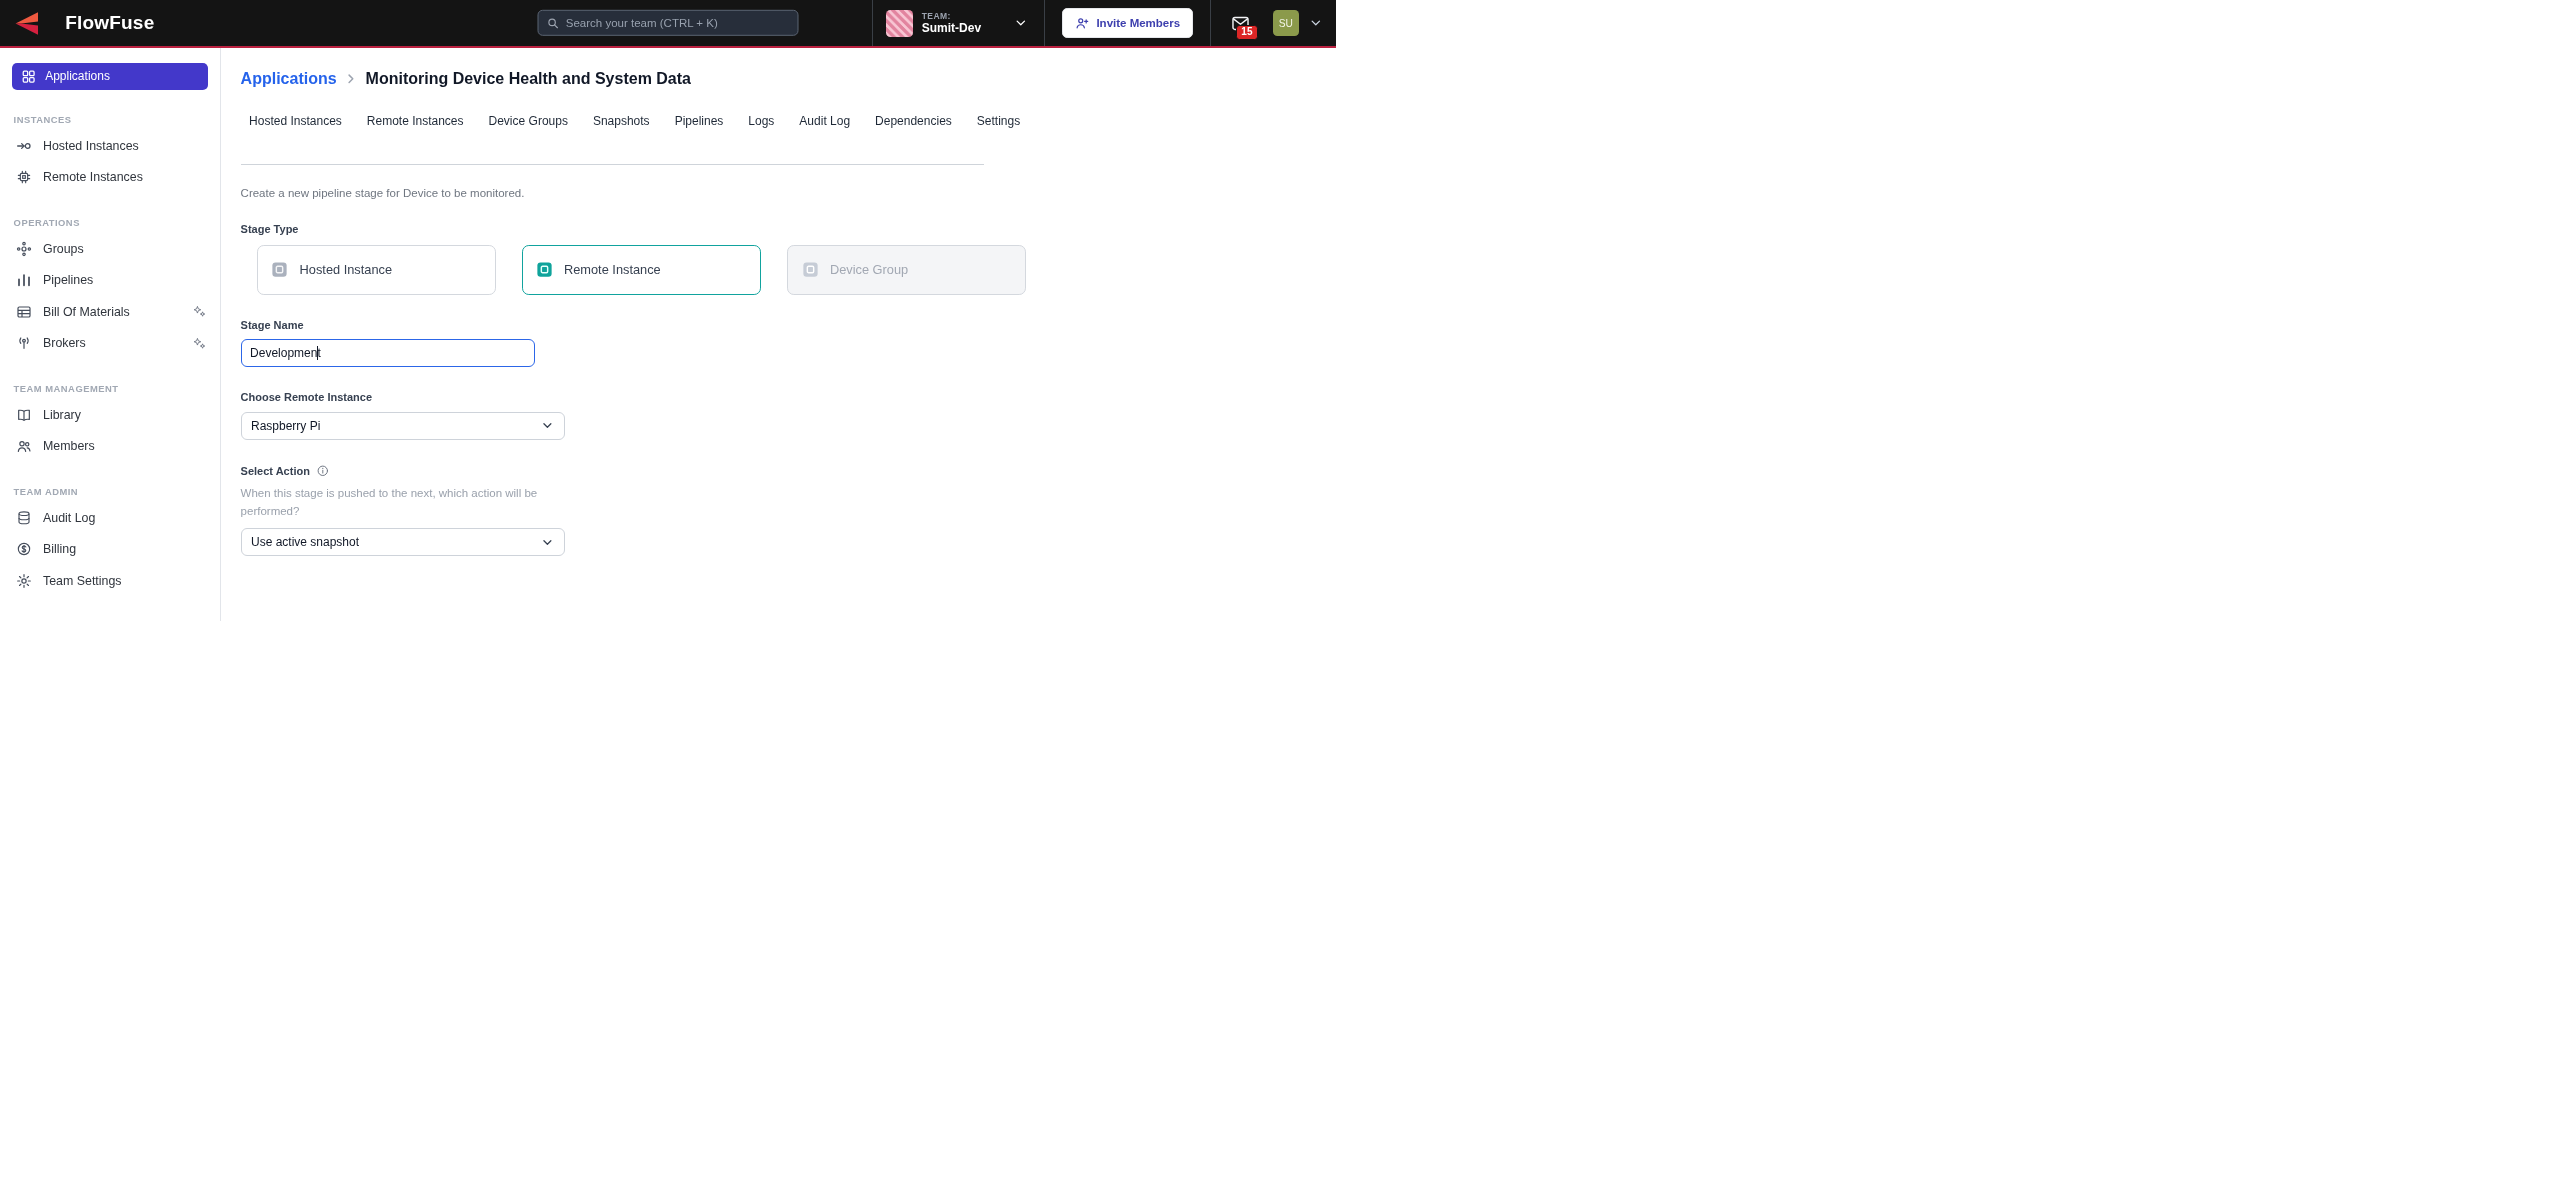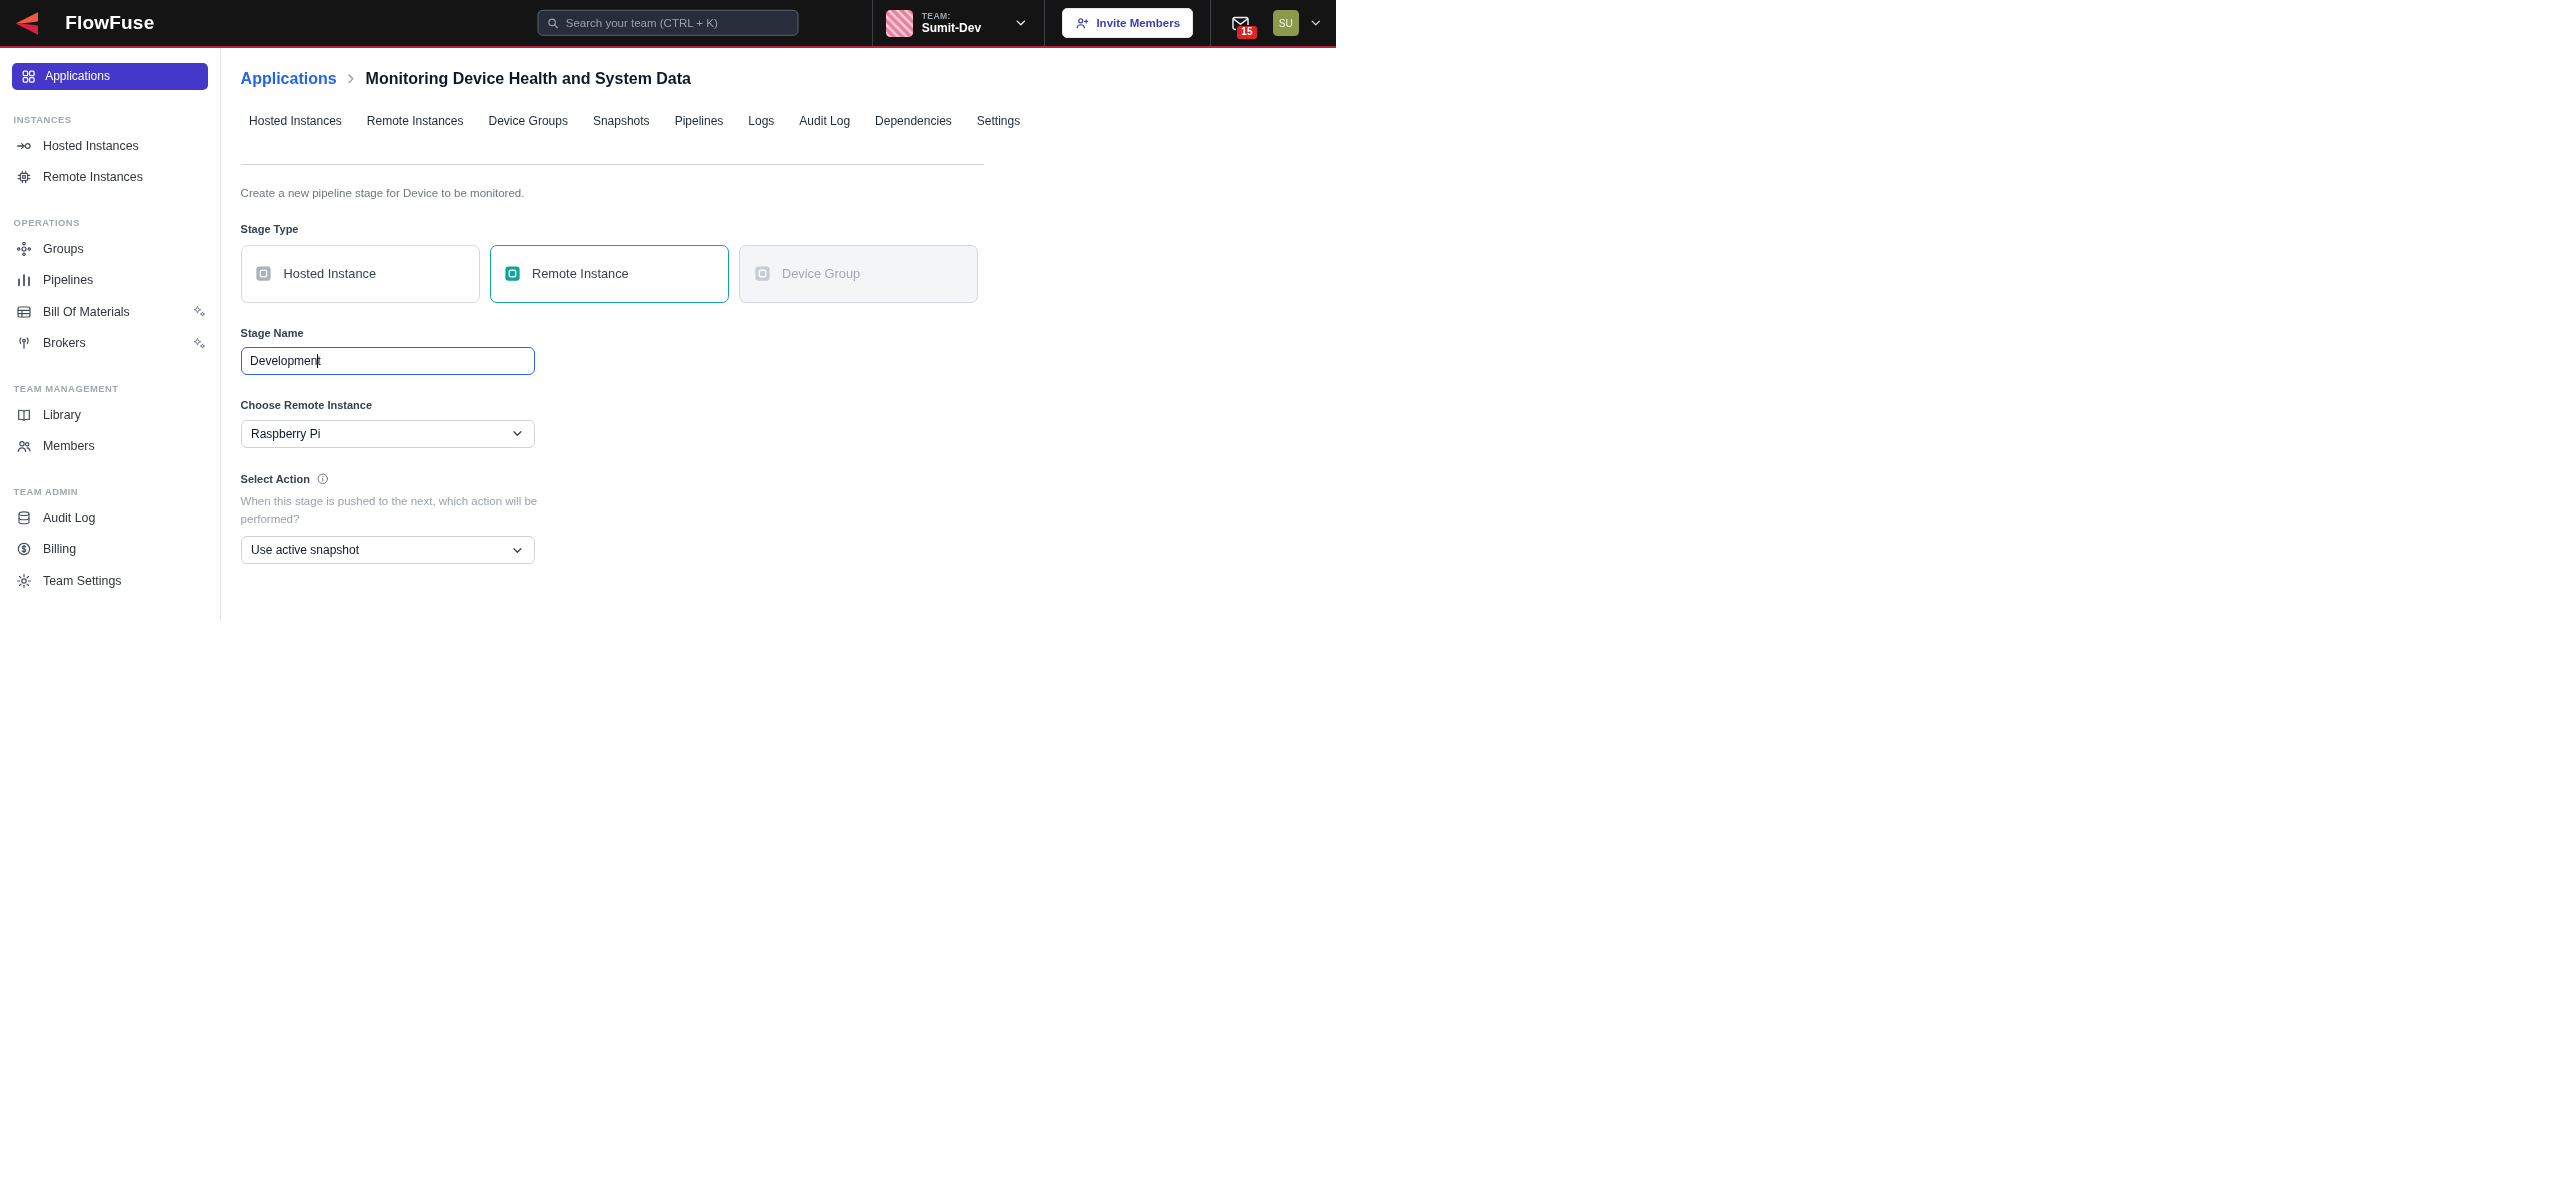--- a/index.html
+++ b/index.html
@@ -100,37 +100,37 @@
   .tab { padding: 5.1px 0; cursor: pointer; white-space: nowrap; }
 
   .form-section { margin-top: 31px; max-width: 743px; }
   .form-title { font-size: 15.3px; font-weight: 600; color: #111827; }
   .title-rule { border: none; border-bottom: 0.9px solid #cfd4da; margin-top: 11px; }
   .form-desc { margin-top: 22px; font-size: 11.5px; color: #6f7680; }
   .field-label { display: block; margin-top: 24px; font-size: 11px; font-weight: 700; color: #374151; }
 
   .cards { margin-top: 9.4px; display: flex; gap: 10.2px; }
   .card {
-    flex: 0 0 239px; height: 58px; border: 0.9px solid #d4d8de; border-radius: 6.8px;
+    flex: 0 0 239px; height: 50px; border: 0.9px solid #d4d8de; border-radius: 6.8px;
     display: flex; align-items: center; gap: 10.2px; padding: 0 12.8px;
-    background: #fff; font-size: 12.8px; font-weight: 500; color: #374151; cursor: pointer;
+    background: #fff; font-size: 12.8px; font-weight: 500; color: #374151; cursor: pointer; margin-left: 16px;
   }
   .card.selected { border: 1.7px solid #11a39e; padding: 0 12px; }
   .card.disabled { background: #f4f5f7; color: #a2a8b3; cursor: default; }
 
   .input-wrap { position: relative; width: 294px; margin-top: 8.5px; }
   .text-input {
     width: 100%; height: 28px; border: 1.7px solid #2c66e8; border-radius: 6px;
     padding: 0 8.5px; font-size: 12px; color: #111827; outline: none;
     background: #fff; font-family: inherit;
   }
   .caret { position: absolute; left: 76px; top: 6.8px; width: 1.3px; height: 14.5px; background: #111827; }
 
   .select-box {
-    width: 294px; height: 28px; border: 0.9px solid #ced3da; border-radius: 6px;
+    width: 324px; height: 28px; border: 0.9px solid #ced3da; border-radius: 6px;
     display: flex; align-items: center; justify-content: space-between;
     padding: 0 9.4px; font-size: 12px; color: #111827; margin-top: 8.5px;
     background: #fff; cursor: pointer;
   }
   .label-row { display: flex; align-items: flex-end; gap: 6px; margin-top: 24px; }
   .label-row .field-label { margin-top: 0; }
   .help-text { margin-top: 6.8px; max-width: 329px; font-size: 11.5px; line-height: 18px; color: #9aa1ac; }
 
   .actions { margin-top: 19px; display: flex; align-items: center; gap: 9.4px; }
   .btn-cancel {

